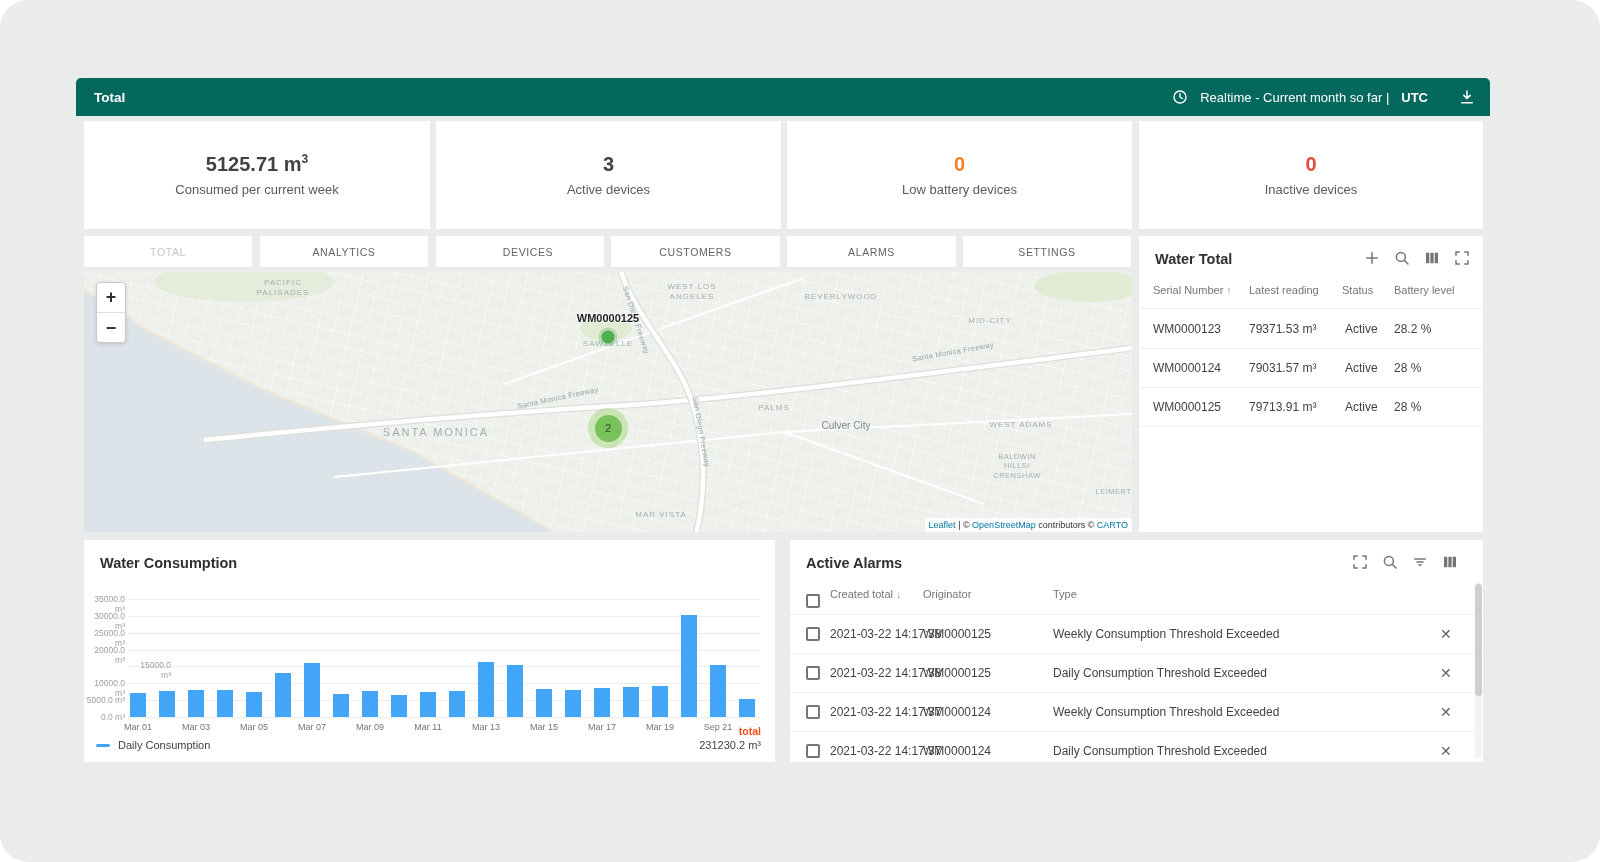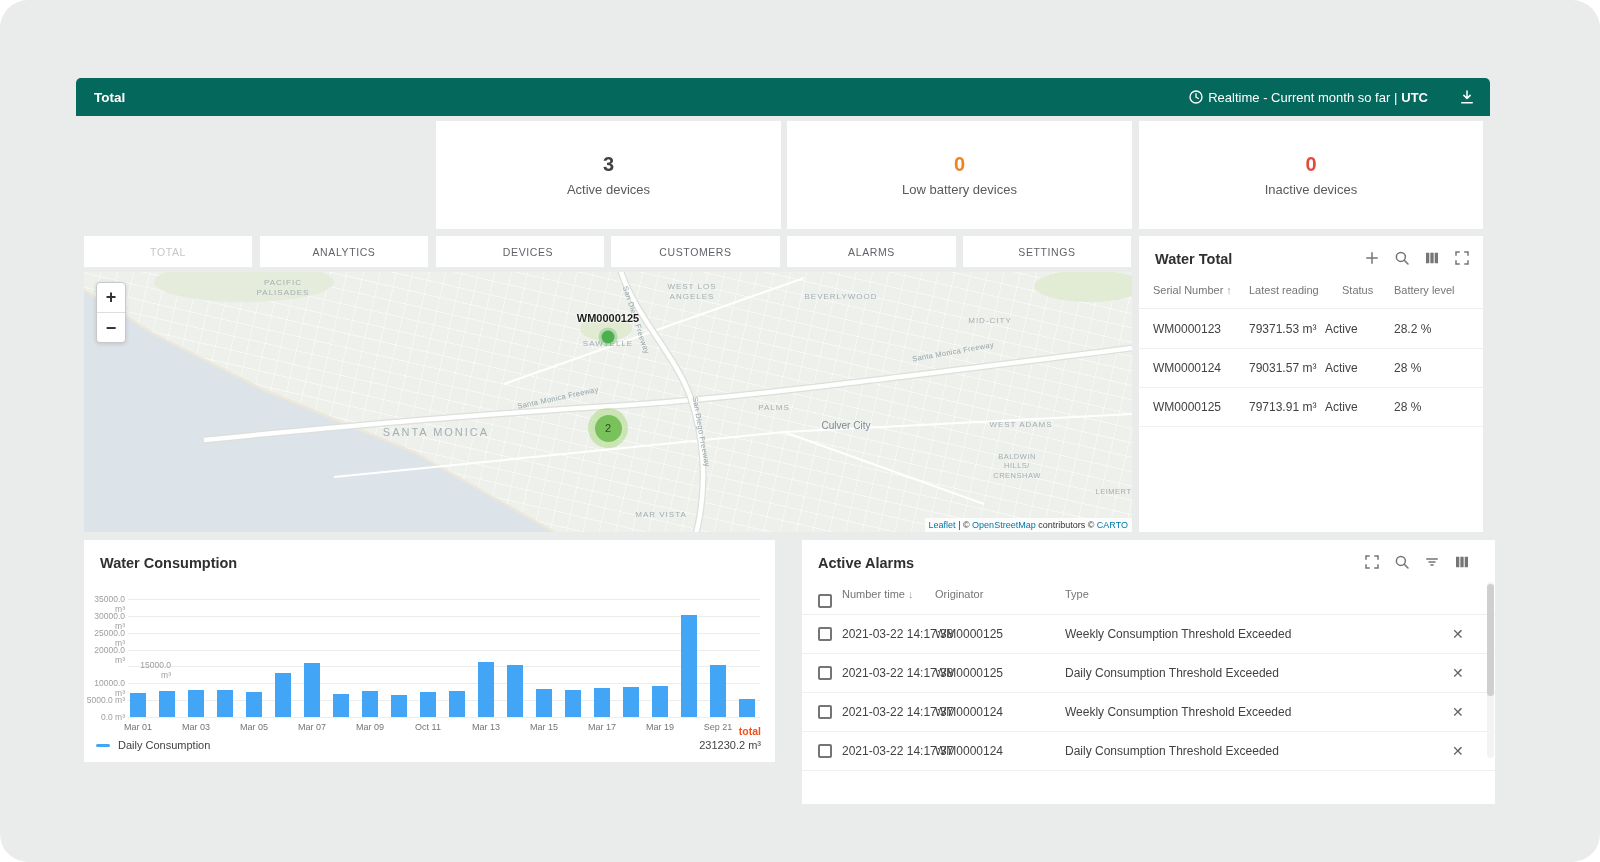--- a/index.html
+++ b/index.html
@@ -4,21 +4,21 @@
 <style>
   * { margin:0; padding:0; box-sizing:border-box; }
   html,body { width:1600px; height:862px; background:#fff; font-family:"Liberation Sans","DejaVu Sans",sans-serif; }
   .frame { position:absolute; left:0; top:0; width:1600px; height:862px; background:#eaebeb; border-radius:28px; overflow:hidden; }
   .dash { position:absolute; left:76px; top:78px; width:1414px; height:688px; }
 
   
   .hdr { position:absolute; left:0; top:0; width:1414px; height:38px; background:#04695c; border-radius:5px 5px 0 0; color:#fff; }
   .hdr-title { position:absolute; left:18px; top:50%; transform:translateY(-50%); font-size:13.5px; font-weight:700; }
   .hdr-right { position:absolute; right:14px; top:0; height:38px; display:flex; align-items:center; gap:8px; }
-  .tw-btn { display:flex; align-items:center; gap:4px; font-size:13px; cursor:pointer; }
+  .tw-btn { display:flex; align-items:center; gap:12px; font-size:13px; cursor:pointer; }
   .tw-tz { font-weight:700; }
   .hdr-dl { margin-left:22px; display:flex; align-items:center; cursor:pointer; }
 
   
   .card { position:absolute; top:43px; height:108px; background:#fff; display:flex; flex-direction:column; align-items:center; justify-content:center; gap:8px; }
   .card1{left:8px;width:346px;} .card2{left:360px;width:345px;} .card3{left:711px;width:345px;} .card4{left:1063px;width:344px;}
   .card-value { font-size:20px; font-weight:700; color:#424242; line-height:1; }
   .card-value sup { font-size:12px; }
   .card-value.orange { color:#f0831e; }
   .card-value.red { color:#e64a3a; }
@@ -59,36 +59,36 @@
   .thead { position:absolute; font-size:11px; color:#757575; }
   .sortglyph { font-size:11px; color:#9e9e9e; margin-left:3px; }
   .divider { position:absolute; left:0; width:100%; height:1px; background:#eeeeee; }
   .cell { position:absolute; top:50%; transform:translateY(-50%); font-size:12px; color:#424242; white-space:nowrap; }
 
   
   .wm-panel { left:1063px; top:158px; width:344px; height:296px; }
   .wm-h1{left:14px;} .wm-h2{left:110px;} .wm-h3{left:203px;} .wm-h4{left:255px;}
   .wm-body { position:absolute; left:0; top:74px; width:100%; }
   .wm-row { position:relative; height:39px; border-bottom:1px solid #f0f0f0; cursor:pointer; }
-  .wm-c1{left:14px;} .wm-c2{left:110px;} .wm-c3{left:186px;} .wm-c4{left:255px;}
+  .wm-c1{left:14px;} .wm-c2{left:110px;} .wm-c3{left:206px;} .wm-c4{left:255px;}
 
   
   .wc-panel { left:8px; top:462px; width:691px; height:222px;padding-left:45px; }
   .gridline { position:absolute; left:44px; width:632px; height:1px; background:#ededed; }
   .ytick { position:absolute; left:0; width:41px; text-align:right; font-size:8.5px; color:#9e9e9e; }
   .xtick { position:absolute; width:46px; text-align:center; top:182px; font-size:9px; color:#757575; }
   .bar { position:absolute; width:16px; background:#42a5f5; }
   .legend { position:absolute; left:12px; top:199px; display:flex; align-items:center; gap:8px; }
   .legend-dash { width:14px; height:3px; background:#42a5f5; border-radius:2px; }
   .legend-text { font-size:11px; color:#424242; }
   .total-label { position:absolute; right:14px; top:185px; font-size:10.5px; font-weight:700; color:#f4511e; text-align:right; }
   .total-value { position:absolute; right:14px; top:199px; font-size:11px; color:#424242; text-align:right; }
 
   
-  .al-panel { left:714px; top:462px; width:693px; height:264px;margin-left:12px; }
+  .al-panel { left:714px; top:462px; width:693px; height:222px; }
   .al-h-time{left:40px;} .al-h-orig{left:133px;} .al-h-type{left:263px;}
   .al-body { position:absolute; left:0; top:75px; width:100%; }
   .al-row { position:relative; height:39px; border-bottom:1px solid #f0f0f0; cursor:pointer; }
   .al-time{left:40px;} .al-orig{left:133px;} .al-type{left:263px;}
   .checkbox { position:absolute; left:16px; top:50%; transform:translateY(-50%); width:14px; height:14px; border:2px solid #757575; border-radius:2px; cursor:pointer; }
   .al-close { position:absolute; left:650px; top:50%; transform:translateY(-50%); font-size:14px; color:#616161; cursor:pointer; }
   .scrollbar { position:absolute; right:1px; top:42px; width:7px; height:176px; background:#f3f3f3; border-radius:4px; }
   .scroll-thumb { position:absolute; top:2px; left:0; width:7px; height:112px; background:#cfcfcf; border-radius:4px; }
 </style>
 </head>
@@ -112,20 +112,24 @@
         </div>
         <div class="hdr-dl">
           <svg width="18" height="18" viewBox="0 0 24 24">
               <path d="M12 4v10m0 0l-4.2-4.2M12 14l4.2-4.2" fill="none" stroke="#fff" stroke-width="2" stroke-linecap="round" stroke-linejoin="round"></path>
               <path d="M5 19.5h14" stroke="#fff" stroke-width="2" stroke-linecap="round"></path>
             </svg>
         </div>
       </div>
     </div>
 
+    <div class="card card1">
+      <div class="card-value"><span>5125.71 m</span><sup>3</sup></div>
+      <div class="card-label">Consumed per current week</div>
+    </div>
     <div class="card card2">
       <div class="card-value"><span>3</span></div>
       <div class="card-label">Active devices</div>
     </div>
     <div class="card card3">
       <div class="card-value orange"><span>0</span></div>
       <div class="card-label">Low battery devices</div>
     </div>
     <div class="card card4">
       <div class="card-value red"><span>0</span></div>
@@ -320,21 +324,21 @@
           <div class="bar" style="left: 539px; top: 146.657px; height: 30.3429px;"></div>
           <div class="bar" style="left: 568px; top: 145.983px; height: 31.0171px;"></div>
           <div class="bar" style="left: 597px; top: 74.8457px; height: 102.154px;"></div>
           <div class="bar" style="left: 626px; top: 125.08px; height: 51.92px;"></div>
           <div class="bar" style="left: 655px; top: 159.469px; height: 17.5314px;"></div>
           <div class="xtick" style="left: 31px;">Mar 01</div>
           <div class="xtick" style="left: 89px;">Mar 03</div>
           <div class="xtick" style="left: 147px;">Mar 05</div>
           <div class="xtick" style="left: 205px;">Mar 07</div>
           <div class="xtick" style="left: 263px;">Mar 09</div>
-          <div class="xtick" style="left: 321px;">Oct 11</div>
+          <div class="xtick" style="left: 321px;">Mar 11</div>
           <div class="xtick" style="left: 379px;">Mar 13</div>
           <div class="xtick" style="left: 437px;">Mar 15</div>
           <div class="xtick" style="left: 495px;">Mar 17</div>
           <div class="xtick" style="left: 553px;">Mar 19</div>
           <div class="xtick" style="left: 611px;">Sep 21</div>
         </div>
       <div class="legend">
         <div class="legend-dash"></div>
         <div class="legend-text">Daily Consumption</div>
       </div>
@@ -363,21 +367,21 @@
         </div>
         <div class="icon-btn">
           <svg width="18" height="18" viewBox="0 0 24 24">
               <rect x="4" y="5" width="4.4" height="14" fill="#757575"></rect>
               <rect x="9.8" y="5" width="4.4" height="14" fill="#757575"></rect>
               <rect x="15.6" y="5" width="4.4" height="14" fill="#757575"></rect>
             </svg>
         </div>
       </div>
       <div class="checkbox" style="top:54px; transform:none;"></div>
-      <div class="thead al-h-time" style="top:48px;"><span>Number time</span><span class="sortglyph">↓</span></div>
+      <div class="thead al-h-time" style="top:48px;"><span>Created total</span><span class="sortglyph">↓</span></div>
       <div class="thead al-h-orig" style="top:48px;">Originator</div>
       <div class="thead al-h-type" style="top:48px;">Type</div>
       <div class="divider" style="top:74px;"></div>
       <div class="al-body">
           <div class="al-row">
             <div class="checkbox"></div>
             <span class="cell al-time">2021-03-22 14:17:38</span>
             <span class="cell al-orig">WM0000125</span>
             <span class="cell al-type">Weekly Consumption Threshold Exceeded</span>
             <span class="al-close">✕</span>

